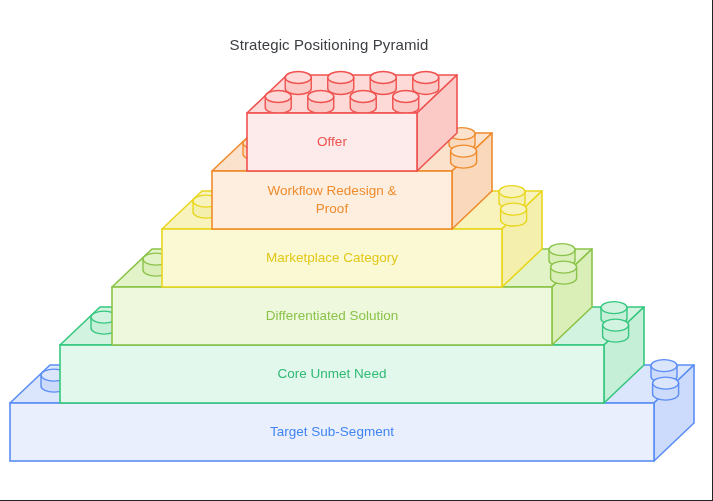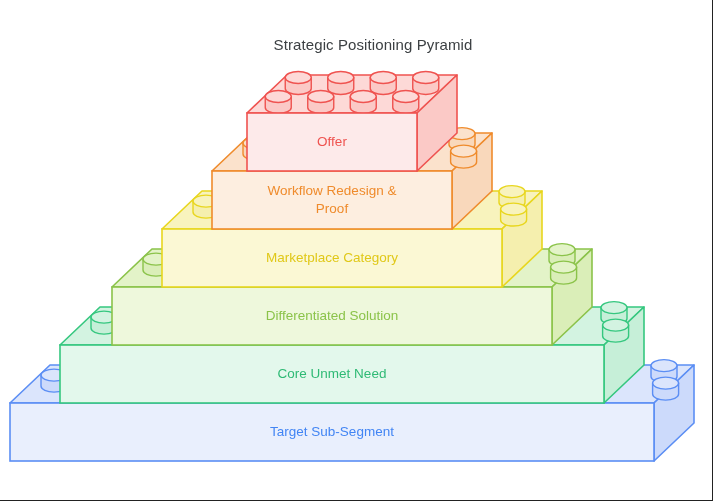--- a/index.html
+++ b/index.html
@@ -24,21 +24,20 @@
   #title {
     position: absolute;
     left: 0;
     top: 36px;
     width: 658px;
     text-align: center;
     font-size: 15px;
     color: #3c4043;
     font-family: "Liberation Sans", sans-serif;
     letter-spacing: 0.1px;
-    padding-left: 44px;
   }
   svg#pyramid {
     position: absolute;
     left: 0;
     top: 0;
   }
   .brick-label {
     font-family: "Liberation Sans", sans-serif;
     font-size: 13.5px;
     text-anchor: middle;

